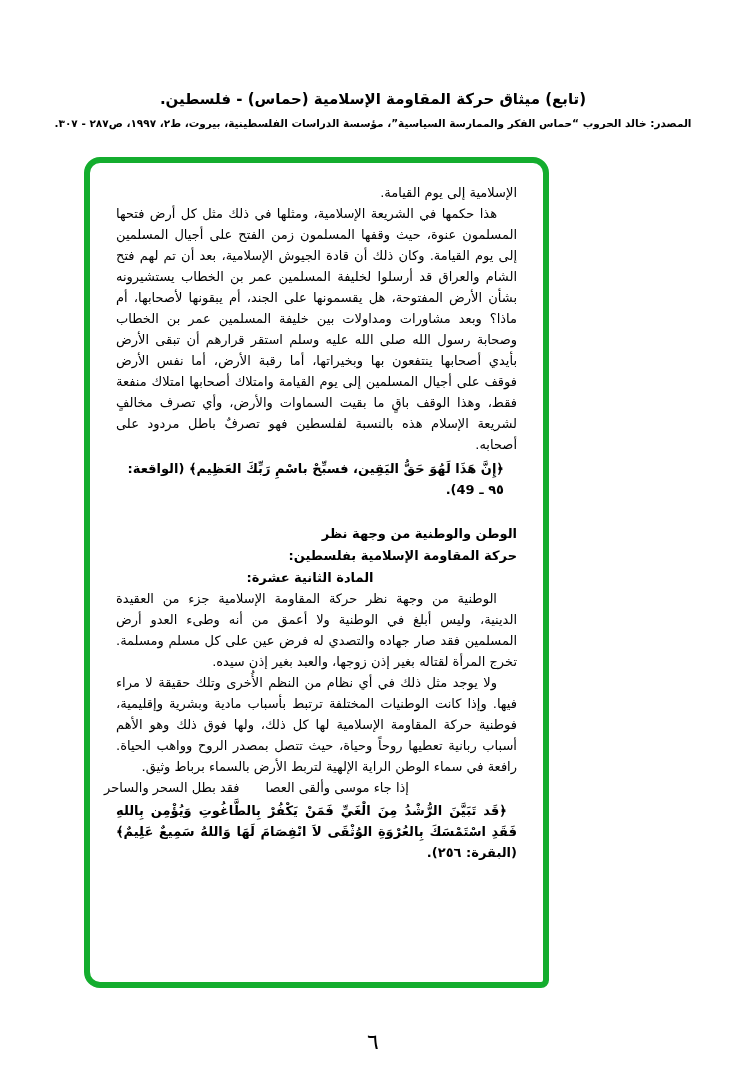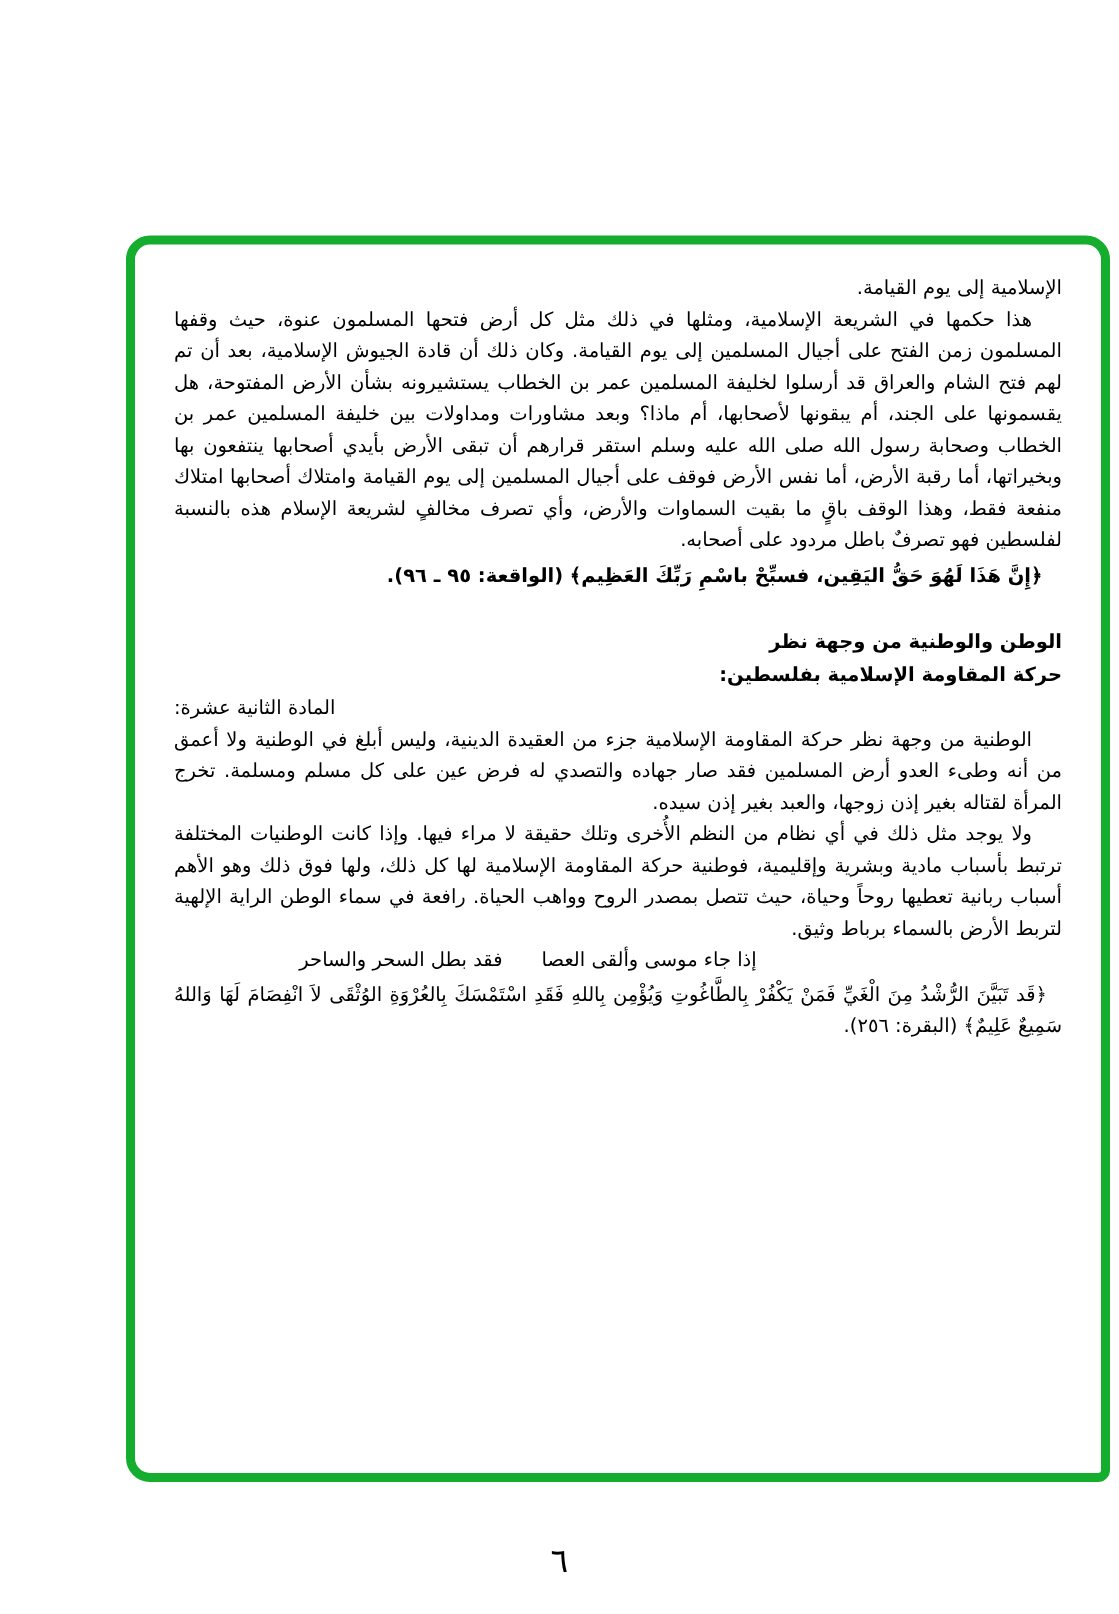--- a/index.html
+++ b/index.html
@@ -15,59 +15,63 @@
 
   
   .header { position:absolute; top:90px; left:0; right:0; text-align:center; }
   .header-title { font-size:15px; font-weight:bold; letter-spacing:0; }
   .header-source { font-size:10.5px; font-weight:bold; margin-top:9px; }
 
   
   .charter-box {
     position:absolute;
     top:157px; left:84px;
-    width:656px; height:831px;
+    width:465px; height:831px;
     border:6px solid #14ad2e;
     border-radius:16px 16px 8px 16px;
     padding:19px 26px 0 26px;
     background:#fff;
   }
 
   
   .block { font-size:13px; line-height:21px; text-align:justify; text-justify:inter-word; }
   .block.continuation { text-align:right; }
   .block.paragraph { text-indent:20px; }
   .block.quran-inline { font-weight:bold; text-align:right; padding-right:13px; margin:3px 0 1px 0; }
-  .block.quran-block { font-weight:normal; text-indent:10px; margin:2px 0 1px 0; }
+  .block.quran-block { font-weight:bold; text-indent:10px; margin:2px 0 1px 0; }
   .block.heading { font-weight:bold; text-align:right; margin-top:1px; }
-  .block.article { font-weight:normal; text-align:left; padding-right:13px; margin-top:1px; }
+  .block.article { font-weight:bold; text-align:center; padding-right:13px; margin-top:1px; }
   .block.couplet {
     display:flex; justify-content:center; gap:26px;
     text-align:center; margin-left:0; margin-right:120px;
   }
   .block.couplet .hemistich { white-space:nowrap; }
   .block.spacer { height:21px; }
 
   
   .page-number {
     position:absolute; bottom:22px; left:0; right:0;
     text-align:center; font-size:22px; font-weight:normal;
   }
 </style>
 </head>
 <body>
 
 <div class="page">
 
+  <div class="header">
+    <div class="header-title">(تابع) ميثاق حركة المقاومة الإسلامية (حماس) - فلسطين.</div>
+    <div class="header-source">المصدر: خالد الحروب “حماس الفكر والممارسة السياسية”، مؤسسة الدراسات الفلسطينية، بيروت، ط٢، ١٩٩٧، ص٢٨٧ - ٣٠٧.</div>
+  </div>
 
   <div class="charter-box" style="border-color: rgb(20, 173, 46);">
     <div class="charter-body">
         <div class="block continuation">الإسلامية إلى يوم القيامة.</div>
         <div class="block paragraph">هذا حكمها في الشريعة الإسلامية، ومثلها في ذلك مثل كل أرض فتحها المسلمون عنوة، حيث وقفها المسلمون زمن الفتح على أجيال المسلمين إلى يوم القيامة. وكان ذلك أن قادة الجيوش الإسلامية، بعد أن تم لهم فتح الشام والعراق قد أرسلوا لخليفة المسلمين عمر بن الخطاب يستشيرونه بشأن الأرض المفتوحة، هل يقسمونها على الجند، أم يبقونها لأصحابها، أم ماذا؟ وبعد مشاورات ومداولات بين خليفة المسلمين عمر بن الخطاب وصحابة رسول الله صلى الله عليه وسلم استقر قرارهم أن تبقى الأرض بأيدي أصحابها ينتفعون بها وبخيراتها، أما رقبة الأرض، أما نفس الأرض فوقف على أجيال المسلمين إلى يوم القيامة وامتلاك أصحابها امتلاك منفعة فقط، وهذا الوقف باقٍ ما بقيت السماوات والأرض، وأي تصرف مخالفٍ لشريعة الإسلام هذه بالنسبة لفلسطين فهو تصرفٌ باطل مردود على أصحابه.</div>
-        <div class="block quran-inline">﴿إِنَّ هَذَا لَهُوَ حَقُّ اليَقِين، فسبِّحْ باسْمِ رَبِّكَ العَظِيم﴾ (الواقعة: ٩٥ ـ ٩٦).</div>
+        <div class="block quran-inline">﴿إِنَّ هَذَا لَهُوَ حَقُّ اليَقِين، فسبِّحْ باسْمِ رَبِّكَ العَظِيم﴾ (الواقعة: ٩٥ ـ 49).</div>
         <div class="block spacer"></div>
         <div class="block heading">الوطن والوطنية من وجهة نظر</div>
         <div class="block heading">حركة المقاومة الإسلامية بفلسطين:</div>
         <div class="block article">المادة الثانية عشرة:</div>
         <div class="block paragraph">الوطنية من وجهة نظر حركة المقاومة الإسلامية جزء من العقيدة الدينية، وليس أبلغ في الوطنية ولا أعمق من أنه وطىء العدو أرض المسلمين فقد صار جهاده والتصدي له فرض عين على كل مسلم ومسلمة. تخرج المرأة لقتاله بغير إذن زوجها، والعبد بغير إذن سيده.</div>
         <div class="block paragraph">ولا يوجد مثل ذلك في أي نظام من النظم الأُخرى وتلك حقيقة لا مراء فيها. وإذا كانت الوطنيات المختلفة ترتبط بأسباب مادية وبشرية وإقليمية، فوطنية حركة المقاومة الإسلامية لها كل ذلك، ولها فوق ذلك وهو الأهم أسباب ربانية تعطيها روحاً وحياة، حيث تتصل بمصدر الروح وواهب الحياة. رافعة في سماء الوطن الراية الإلهية لتربط الأرض بالسماء برباط وثيق.</div>
         <div class="block couplet">
           <span class="hemistich">إذا جاء موسى وألقى العصا</span>
           <span class="hemistich">فقد بطل السحر والساحر</span>
         </div>

